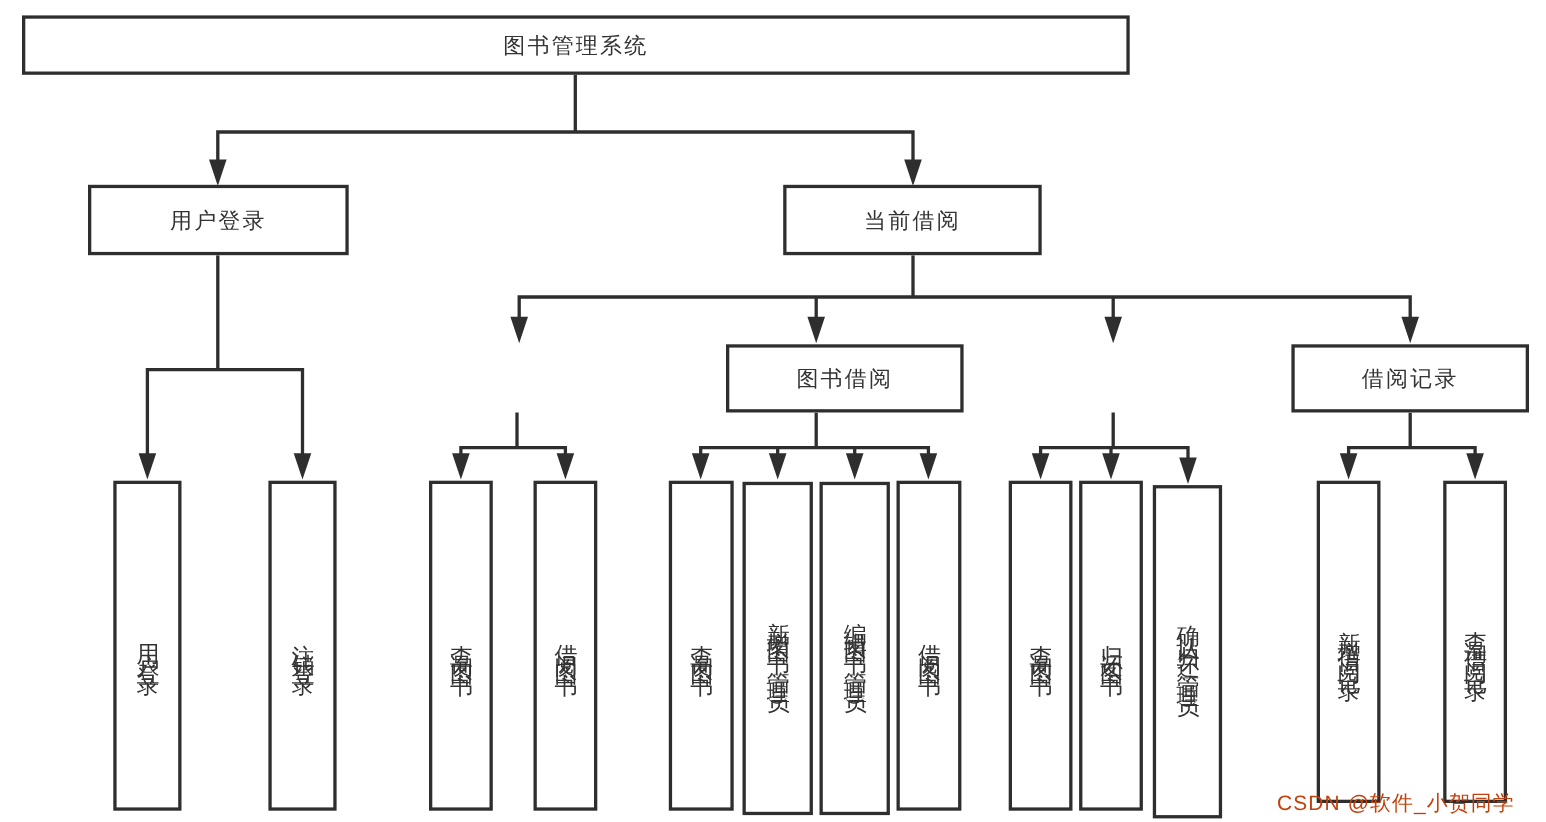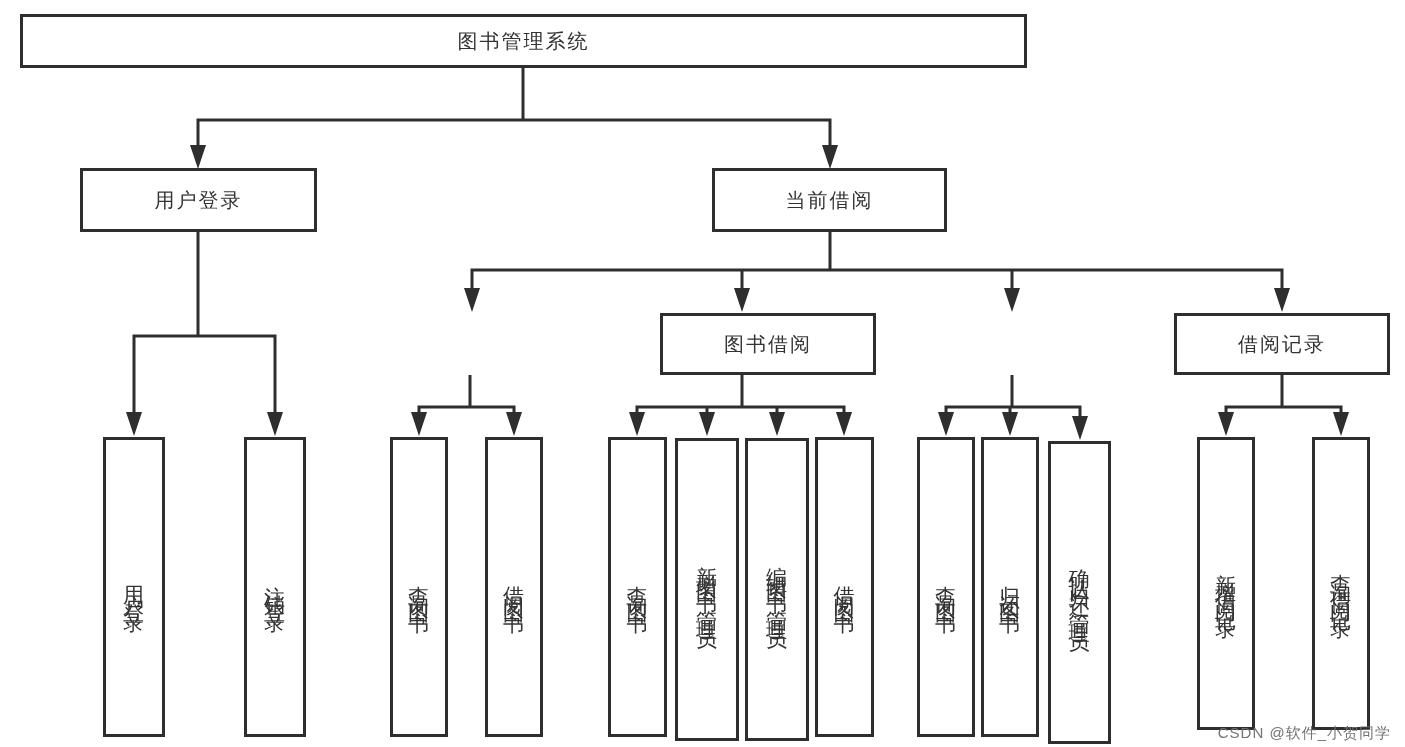--- a/index.html
+++ b/index.html
@@ -15,22 +15,22 @@
     border: 3px solid #2e2e2e; background: #ffffff; color: #333333;
     display: flex; align-items: center; justify-content: center;
   }
   .hbox { font-size: 20px; letter-spacing: 2px; }
   .leaf .vtext {
     writing-mode: vertical-rl; text-orientation: mixed;
     font-size: 21px; line-height: 1; letter-spacing: 9px; color: #333333;
     white-space: nowrap;
   }
   .watermark {
-    position: absolute; right: 14px; bottom: 4px; z-index: 5;
-    font-size: 15px; color: #737373; letter-spacing: 1px;
+    position: absolute; right: 28px; bottom: 4px; z-index: 5;
+    font-size: 19px; color: #c2410c; letter-spacing: 1px;
   }
 </style>
 </head>
 <body>
 
 <div class="canvas">
 
   <svg class="connectors" viewBox="0 0 1405 747" xmlns="http://www.w3.org/2000/svg" stroke="#2e2e2e" stroke-width="3" fill="#2e2e2e">
     <g>
       <path fill="none" d="M523 68 V120 M196.5 120 H831.5 M198 120 V147 M830 120 V147"></path>

